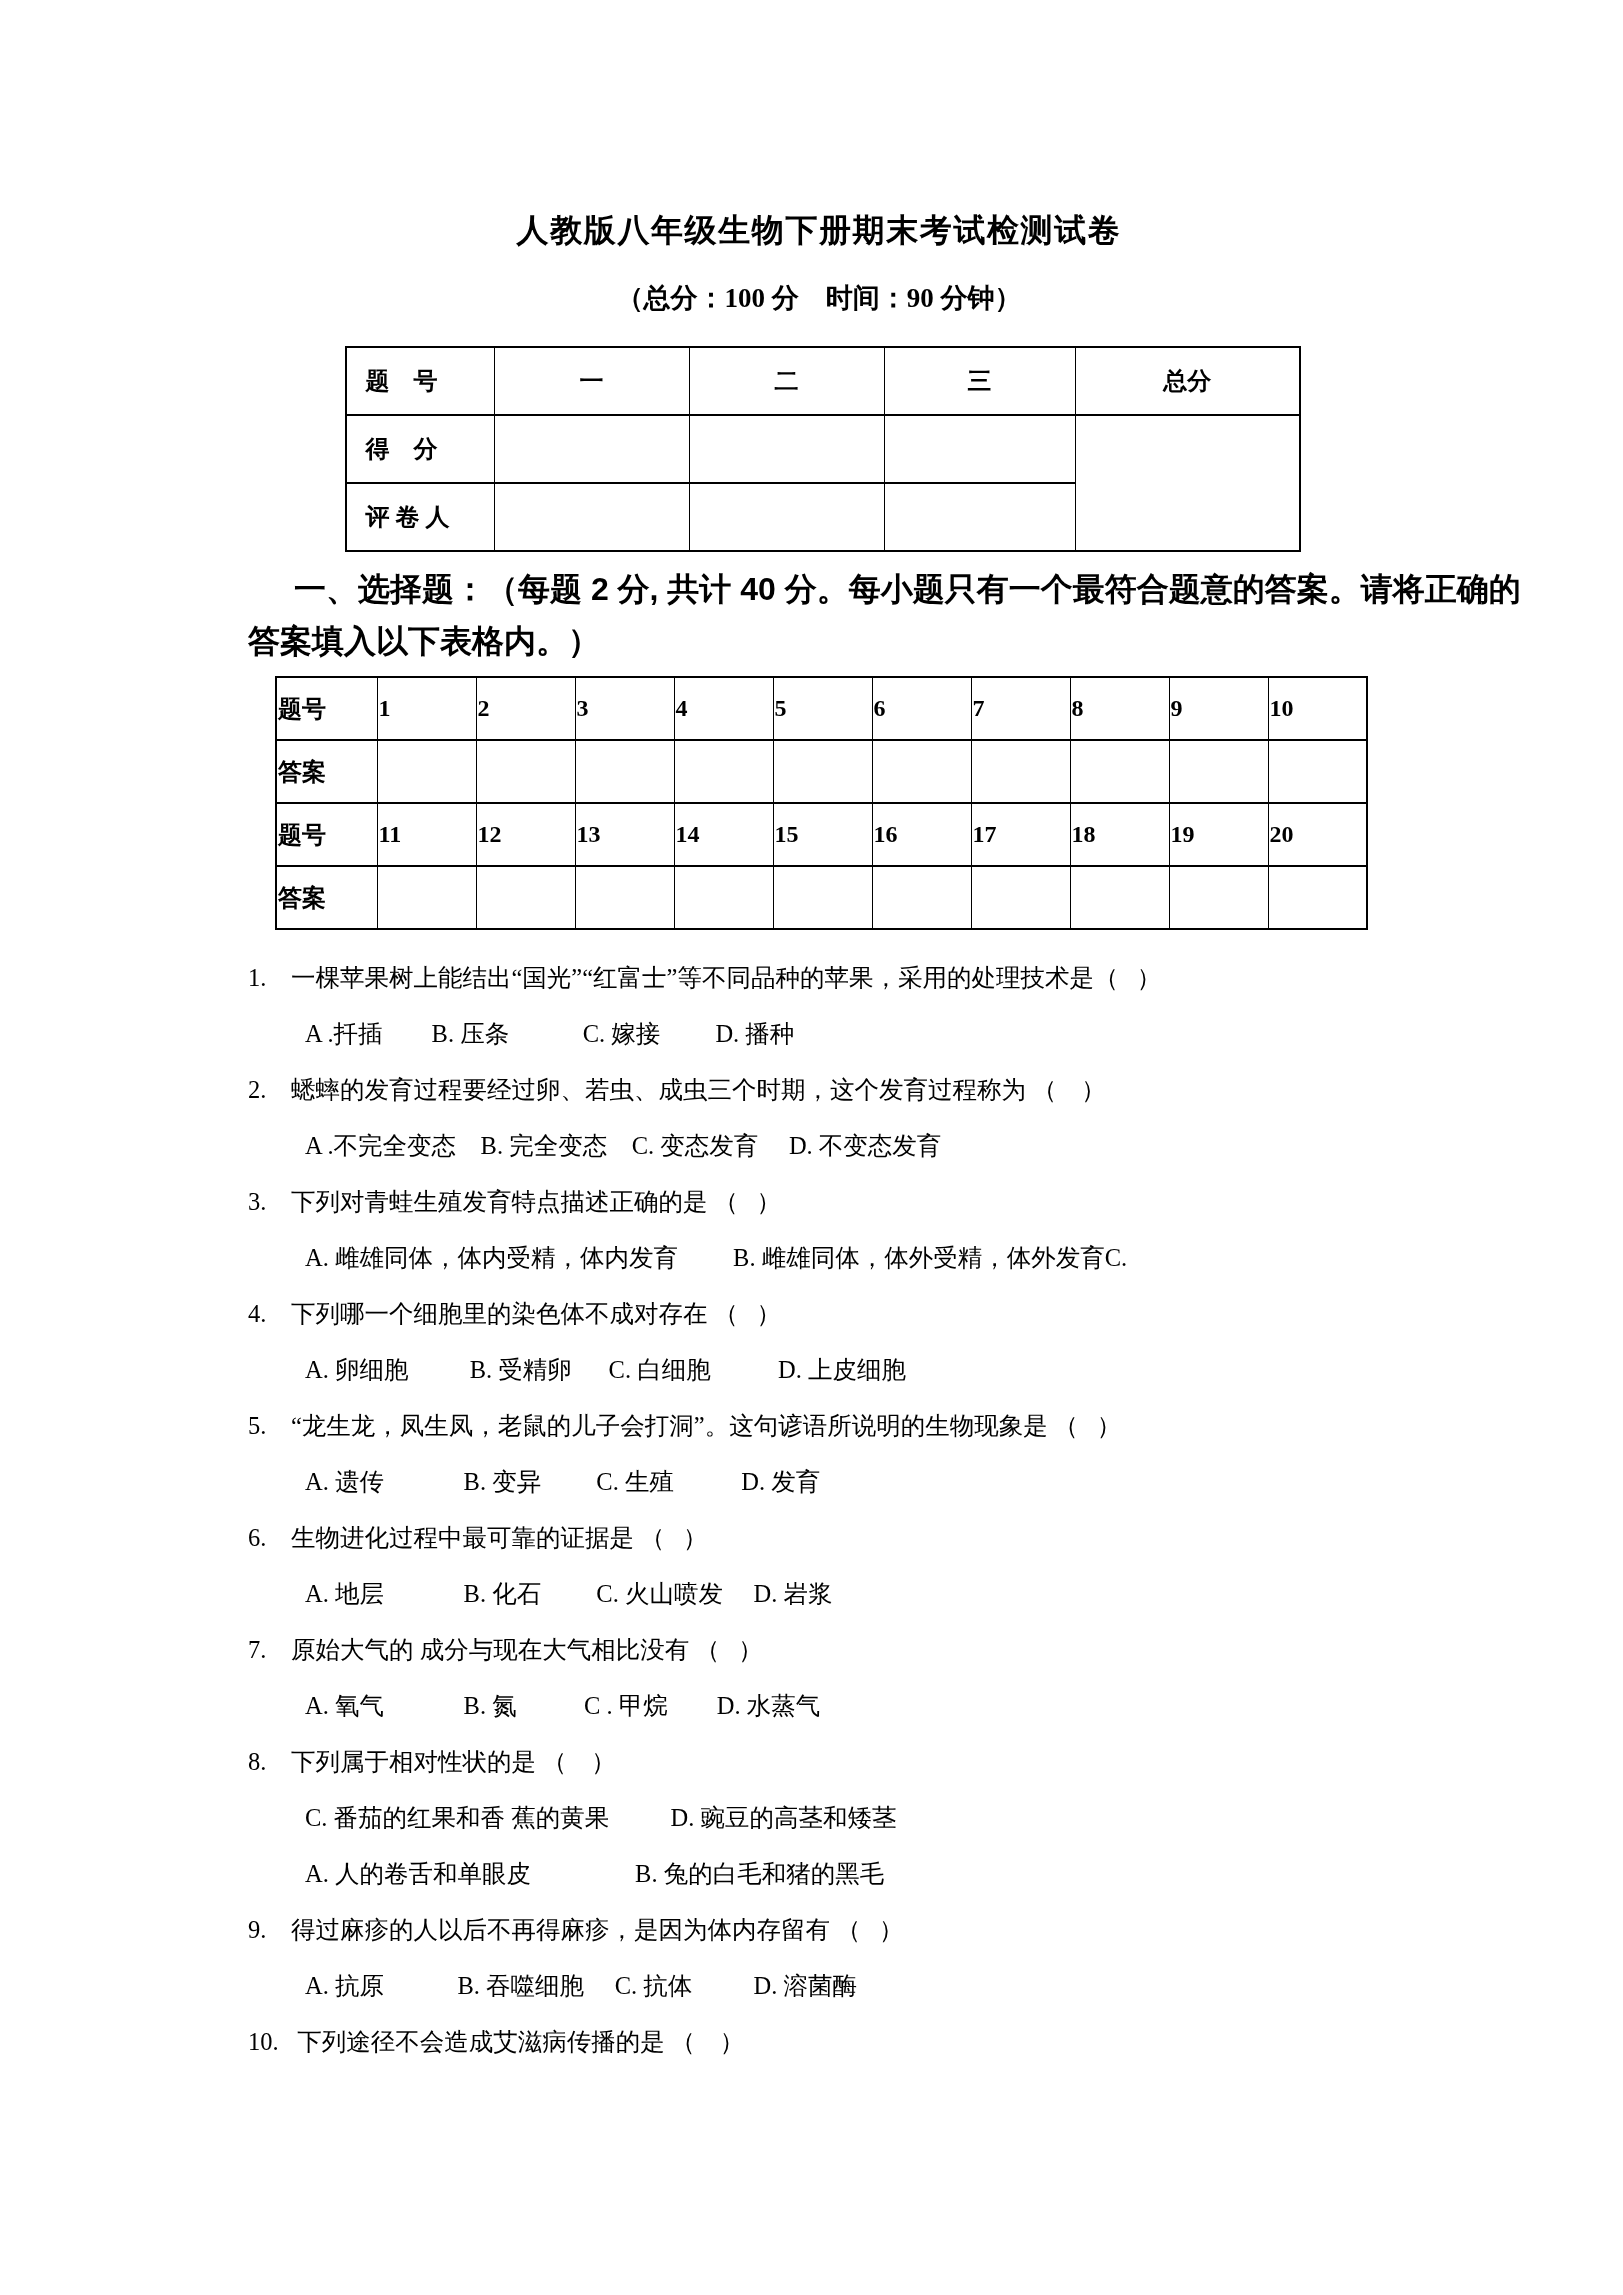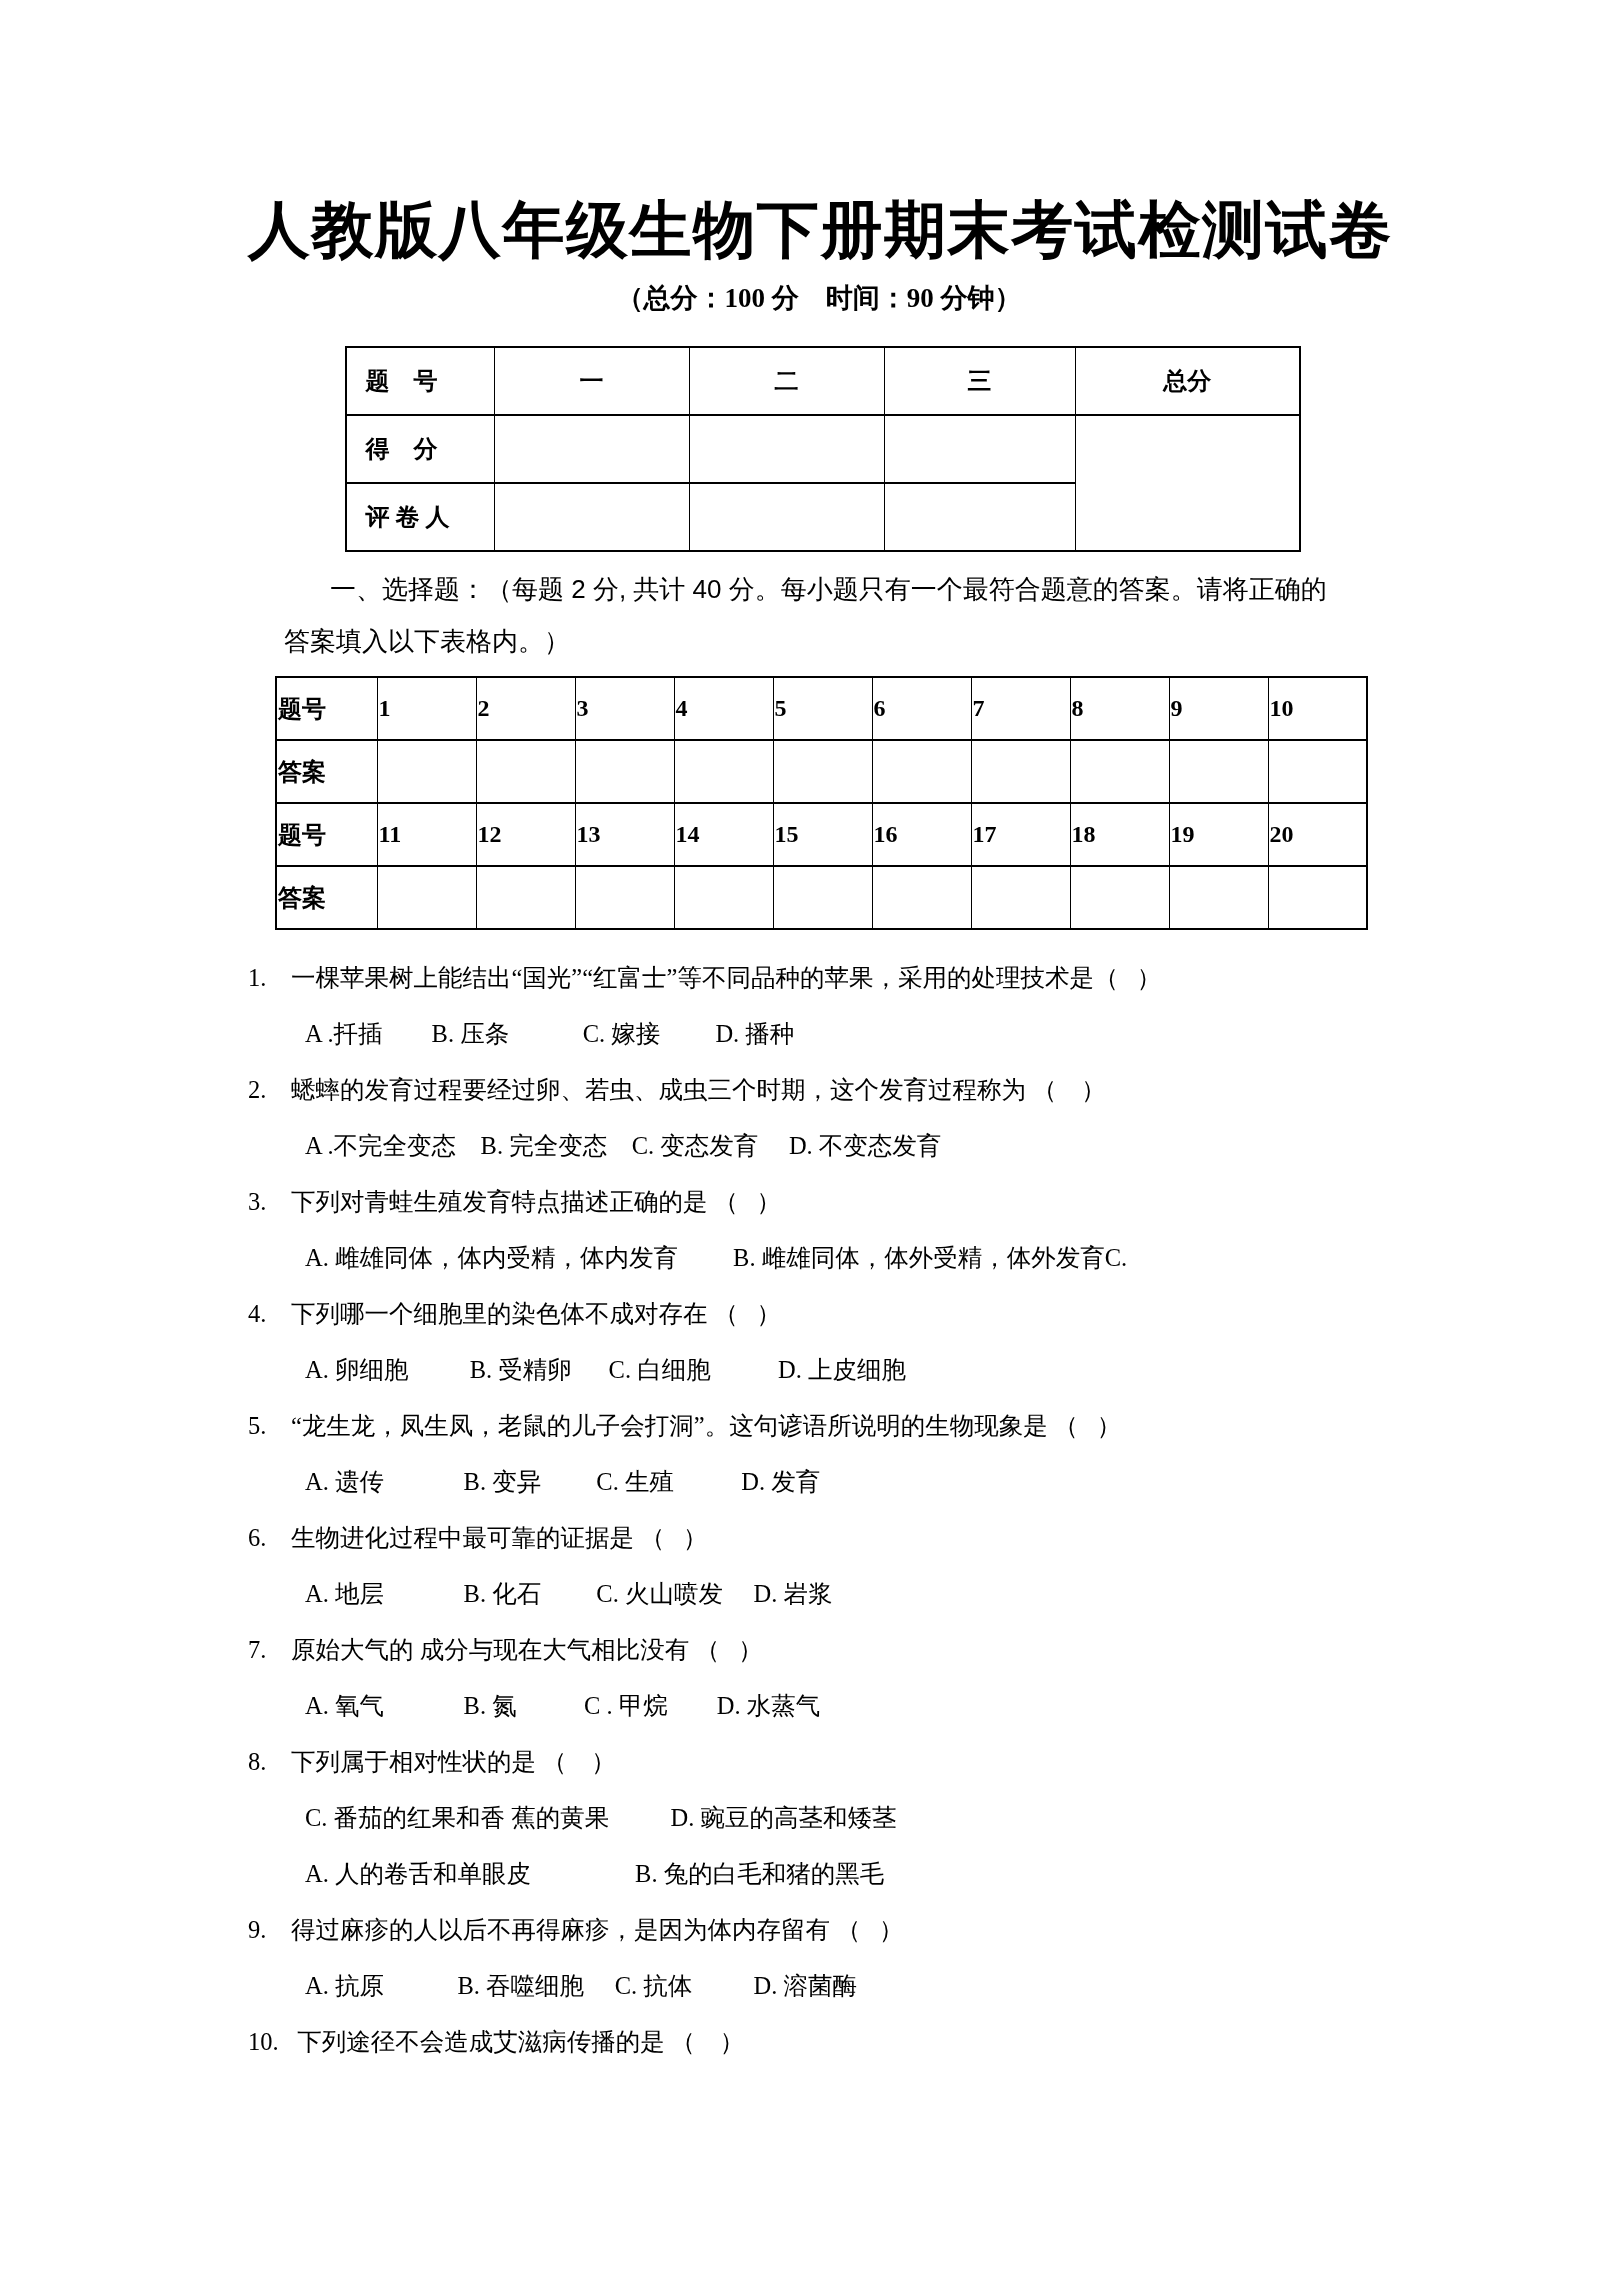--- a/index.html
+++ b/index.html
@@ -10,21 +10,21 @@
     position:relative;
   }
   .page {
     box-sizing:border-box;
     width:1624px; height:2295px;
     padding:199px 234px 0 248px;
     overflow:hidden;
   }
   .title {
     text-align:center;
-    font-size:62px;
+    font-size:32px;
     font-weight:bold;
     line-height:63px;
     letter-spacing:1.6px;
     white-space:nowrap;
   }
   .subtitle {
     text-align:center;
     font-size:27px;
     line-height:32px;
     margin-top:19.6px;
@@ -62,25 +62,24 @@
     border-top:2.7px solid #000;
     border-bottom:2.7px solid #000;
     height:59px;
     font-size:24px;
     text-align:left;
     white-space:pre;
   }
   .section-heading { margin-top:11px; }
   .section-heading .line {
     font-family:"Liberation Sans","DejaVu Sans",sans-serif;
-    font-weight:normal;
-    font-size:26px;
+    font-weight:bold;
+    font-size:32px;
     line-height:52px;
     white-space:nowrap;
-    margin-left:36px;
   }
   .section-heading .line.first { padding-left:46px; }
   .questions { margin-top:19.6px;font-family:Liberation Serif, serif; }
   .q-line, .q-opt {
     height:56px;
     line-height:56px;
     font-size:24.5px;
     white-space:pre-wrap;
   }
   .q-num { display:inline-block; min-width:43px; }

